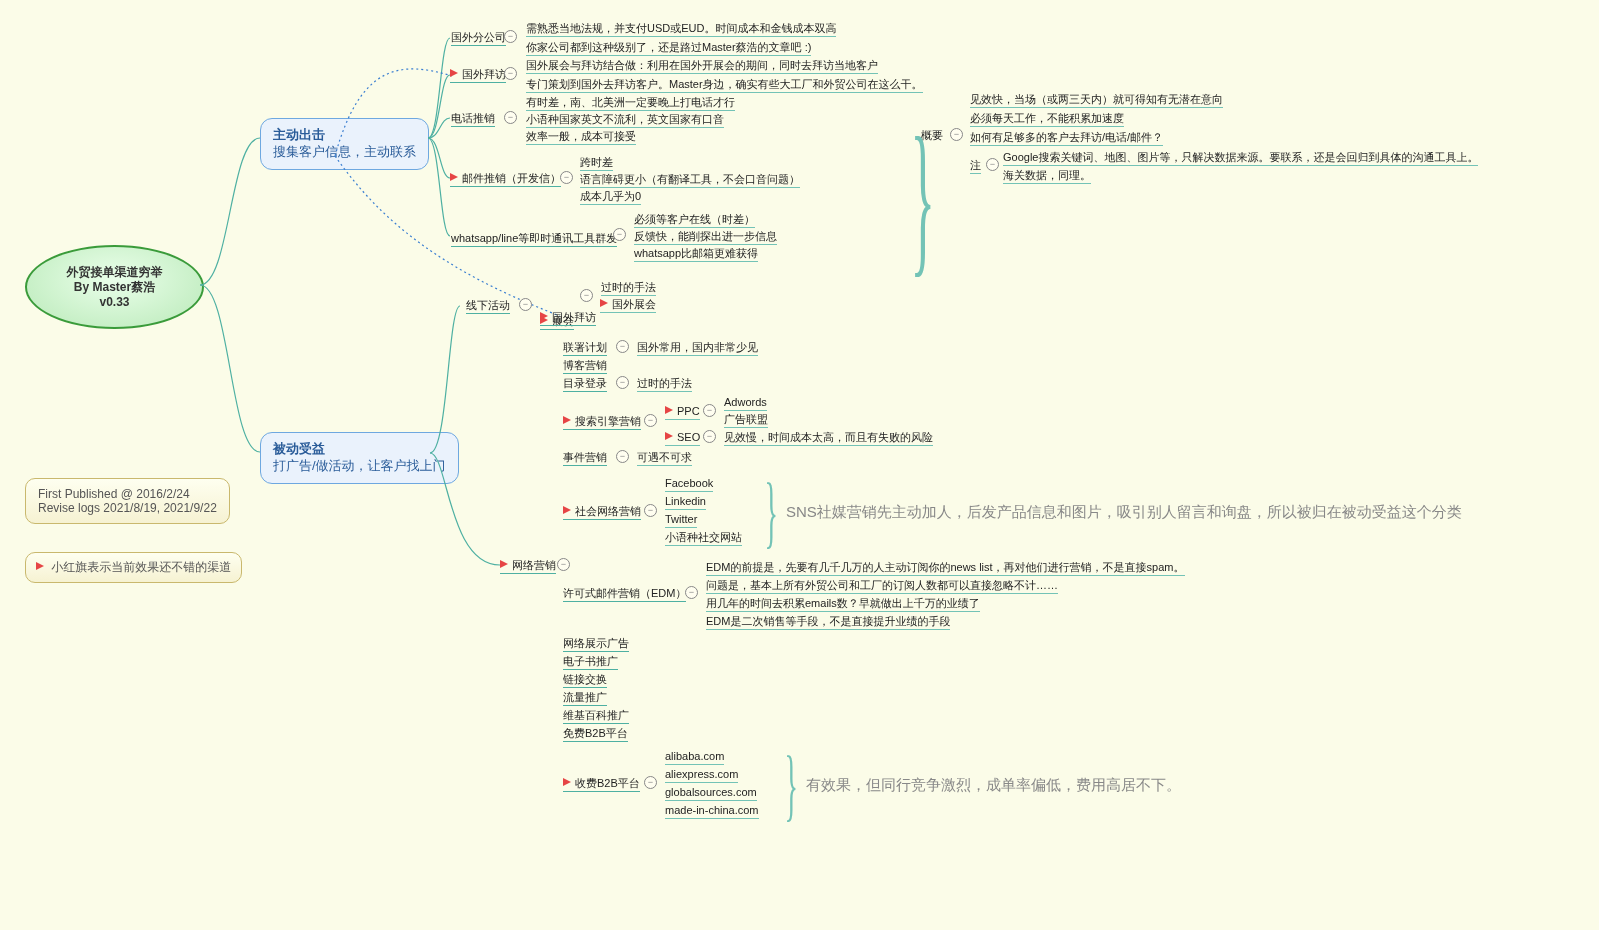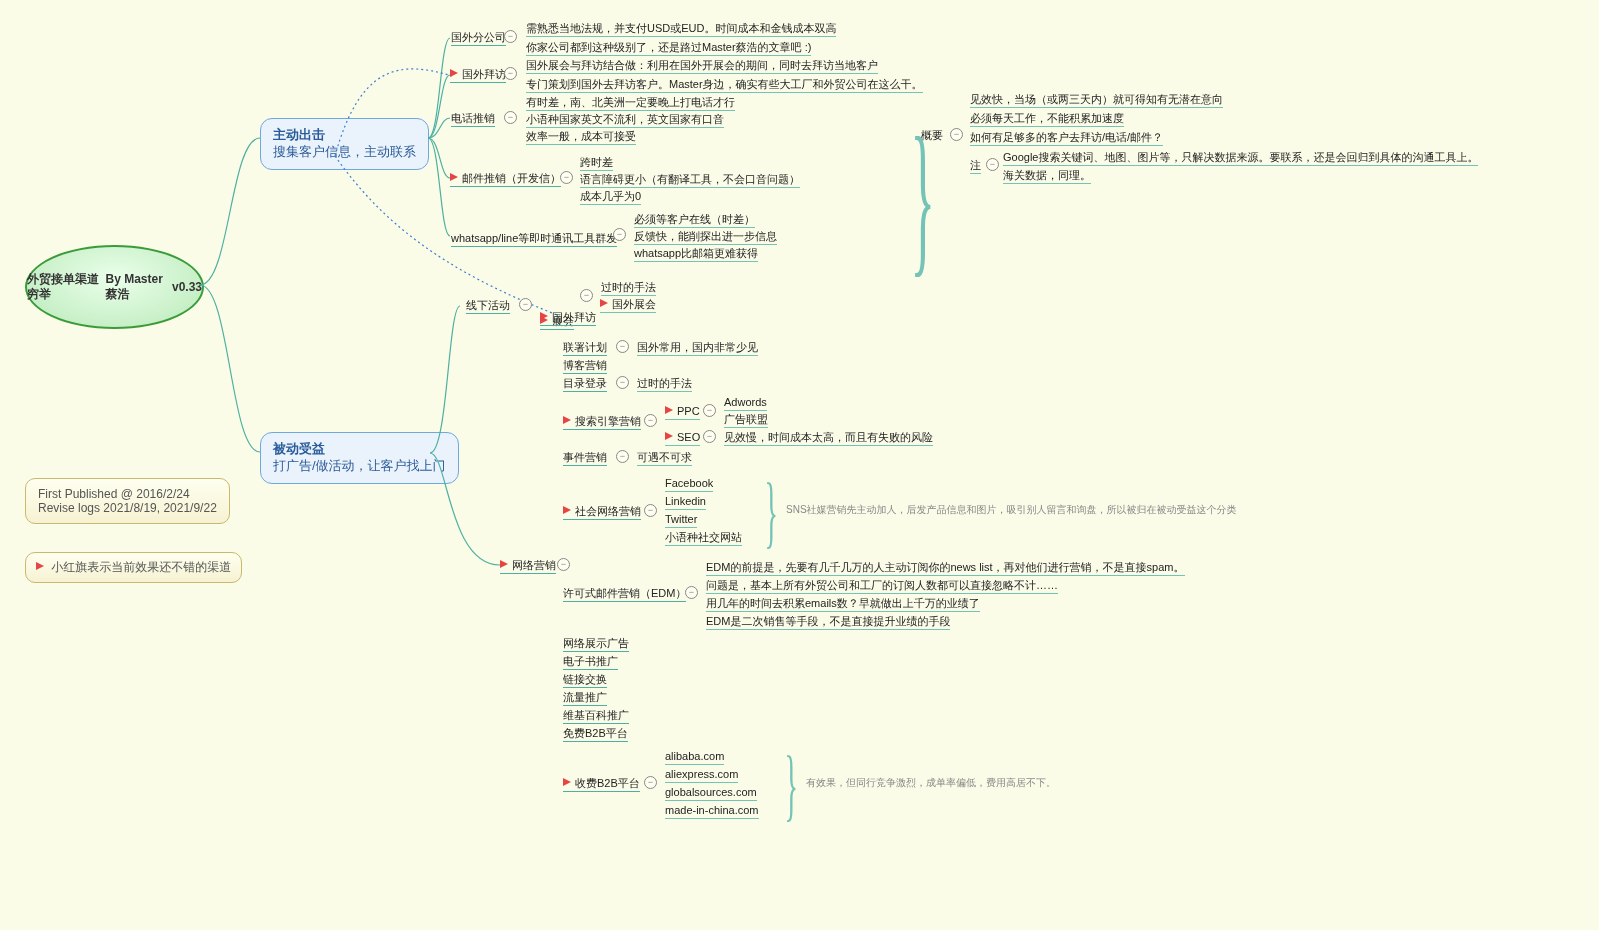--- a/index.html
+++ b/index.html
@@ -1,33 +1,33 @@
 <!DOCTYPE html>
 <html><head>
 <meta charset="utf-8">
 <style>
   html,body{margin:0;padding:0;background:#fbfce8;font-family:"PingFang SC","Microsoft YaHei",Arial,sans-serif;font-size:12px;color:#222;}
   .canvas{position:relative;width:1599px;height:930px;}
 
-  .root{position:absolute;left:25px;top:245px;width:175px;height:80px;background:radial-gradient(ellipse at 50% 40%,#eaffea 0%,#b9e9b8 100%);border:2px solid #3a9b3a;border-radius:50%/50%;display:flex;flex-direction:row;align-items:center;justify-content:center;font-weight:bold;color:#333;}
+  .root{position:absolute;left:25px;top:245px;width:175px;height:80px;background:radial-gradient(ellipse at 50% 40%,#eaffea 0%,#b9e9b8 100%);border:2px solid #3a9b3a;border-radius:50%/50%;display:flex;flex-direction:column;align-items:center;justify-content:center;font-weight:bold;color:#333;}
   .root div{line-height:1.25;}
 
   .bbox{position:absolute;border:1px solid #6ea8e0;border-radius:12px;background:#eaf2fc;padding:8px 12px;color:#2a5c99;font-size:13px;line-height:1.3;}
   .bbox .ttl{font-weight:bold;}
 
   .infobox{position:absolute;border:1px solid #c9b86d;border-radius:10px;background:linear-gradient(#fefff0,#f6f2d2);padding:8px 12px;color:#555;}
   .legend{position:absolute;border:1px solid #c9b86d;border-radius:10px;background:linear-gradient(#fefff0,#f6f2d2);padding:6px 10px;color:#555;}
 
   .node{position:absolute;white-space:nowrap;padding-bottom:1px;border-bottom:1px solid #4eb0a2;font-size:11px;line-height:14px;}
   .node.flag::before{content:"";display:inline-block;width:0;height:0;border-left:8px solid #e64545;border-top:4px solid transparent;border-bottom:4px solid transparent;margin-right:4px;vertical-align:1px;}
   .node.sm{border-color:#73c3b6;}
 
   .minus{position:absolute;width:11px;height:11px;border:1px solid #888;border-radius:50%;background:#fffef0;font-size:9px;text-align:center;line-height:10px;color:#888;}
   .brace{position:absolute;font-family:"STIXGeneral","Times New Roman",serif;color:#73c3b6;}
-  .annot{position:absolute;color:#888;font-size:10px;}
+  .annot{position:absolute;color:#888;font-size:15px;}
 
   .redflag{display:inline-block;width:0;height:0;border-left:8px solid #e64545;border-top:4px solid transparent;border-bottom:4px solid transparent;margin-right:4px;vertical-align:1px;}
 </style>
 </head>
 <body>
 
 <div class="canvas">
 
   <div class="root">
     <div>外贸接单渠道穷举</div>

